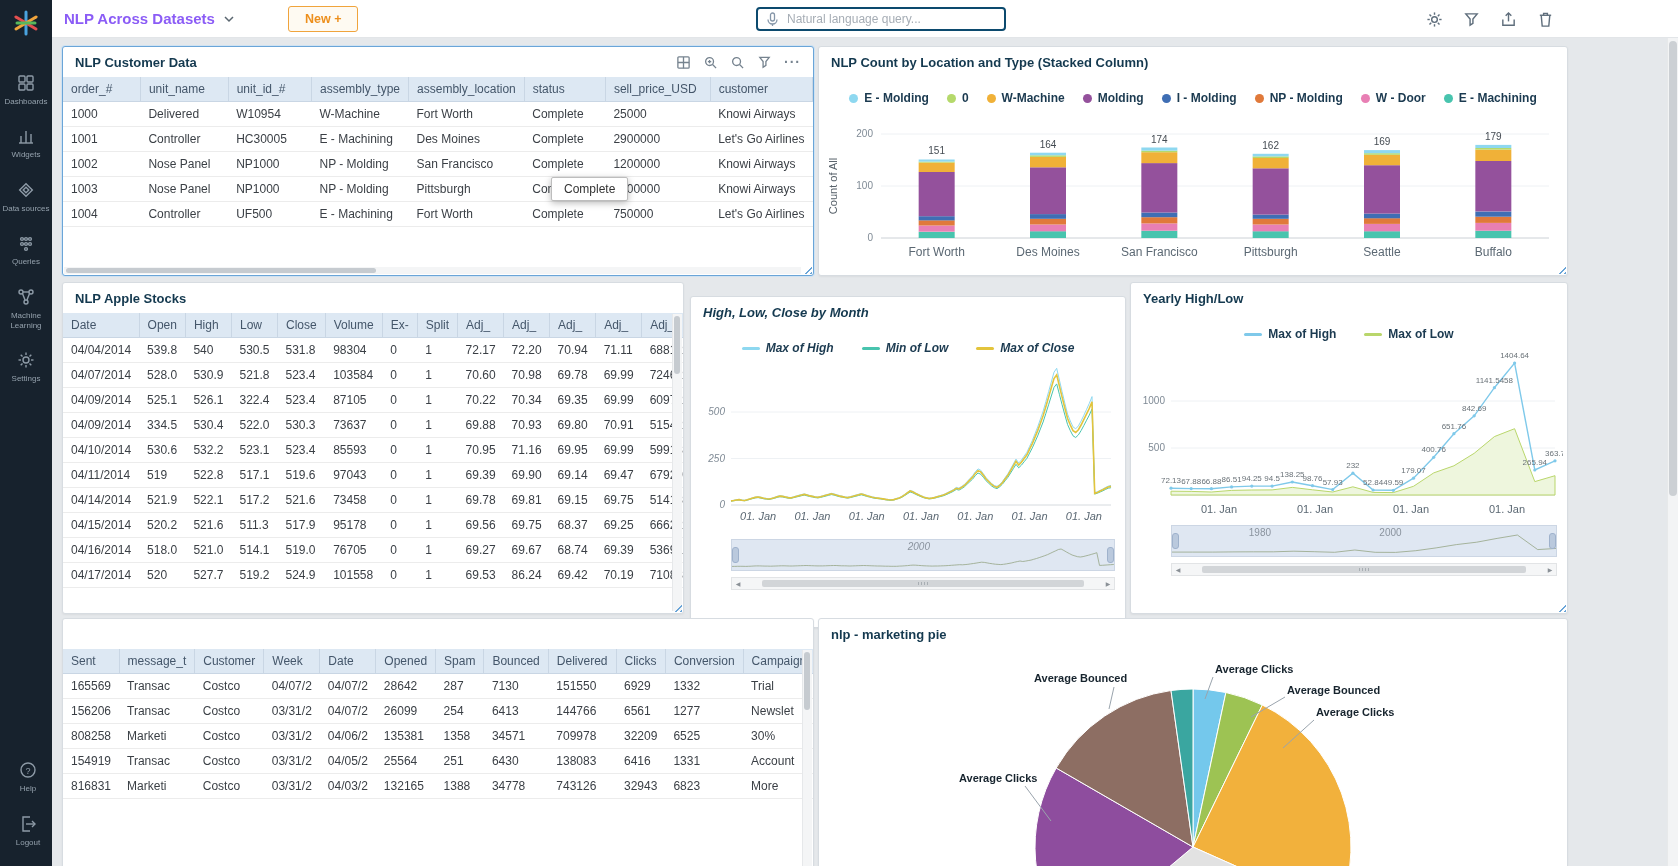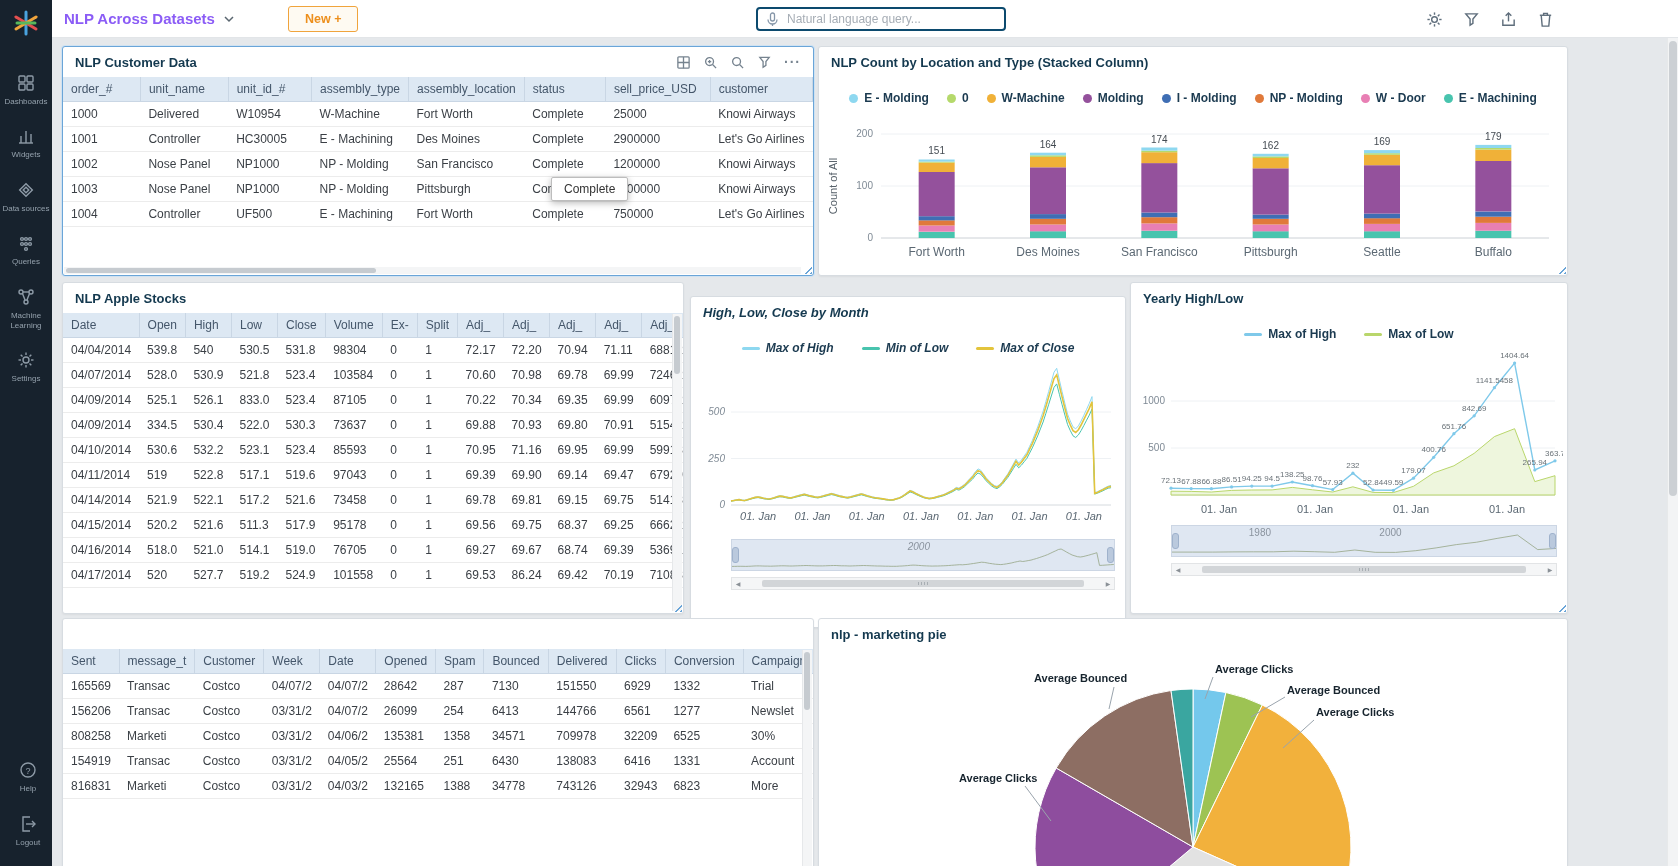--- a/index.html
+++ b/index.html
@@ -519,21 +519,21 @@
                 <td>70.60</td>
                 <td>70.98</td>
                 <td>69.78</td>
                 <td>69.99</td>
                 <td>7246260</td>
               </tr>
               <tr>
                 <td>04/09/2014</td>
                 <td>525.1</td>
                 <td>526.1</td>
-                <td>833.0</td>
+                <td>322.4</td>
                 <td>523.4</td>
                 <td>87105</td>
                 <td>0</td>
                 <td>1</td>
                 <td>70.22</td>
                 <td>70.34</td>
                 <td>69.35</td>
                 <td>69.99</td>
                 <td>6097210</td>
               </tr>

